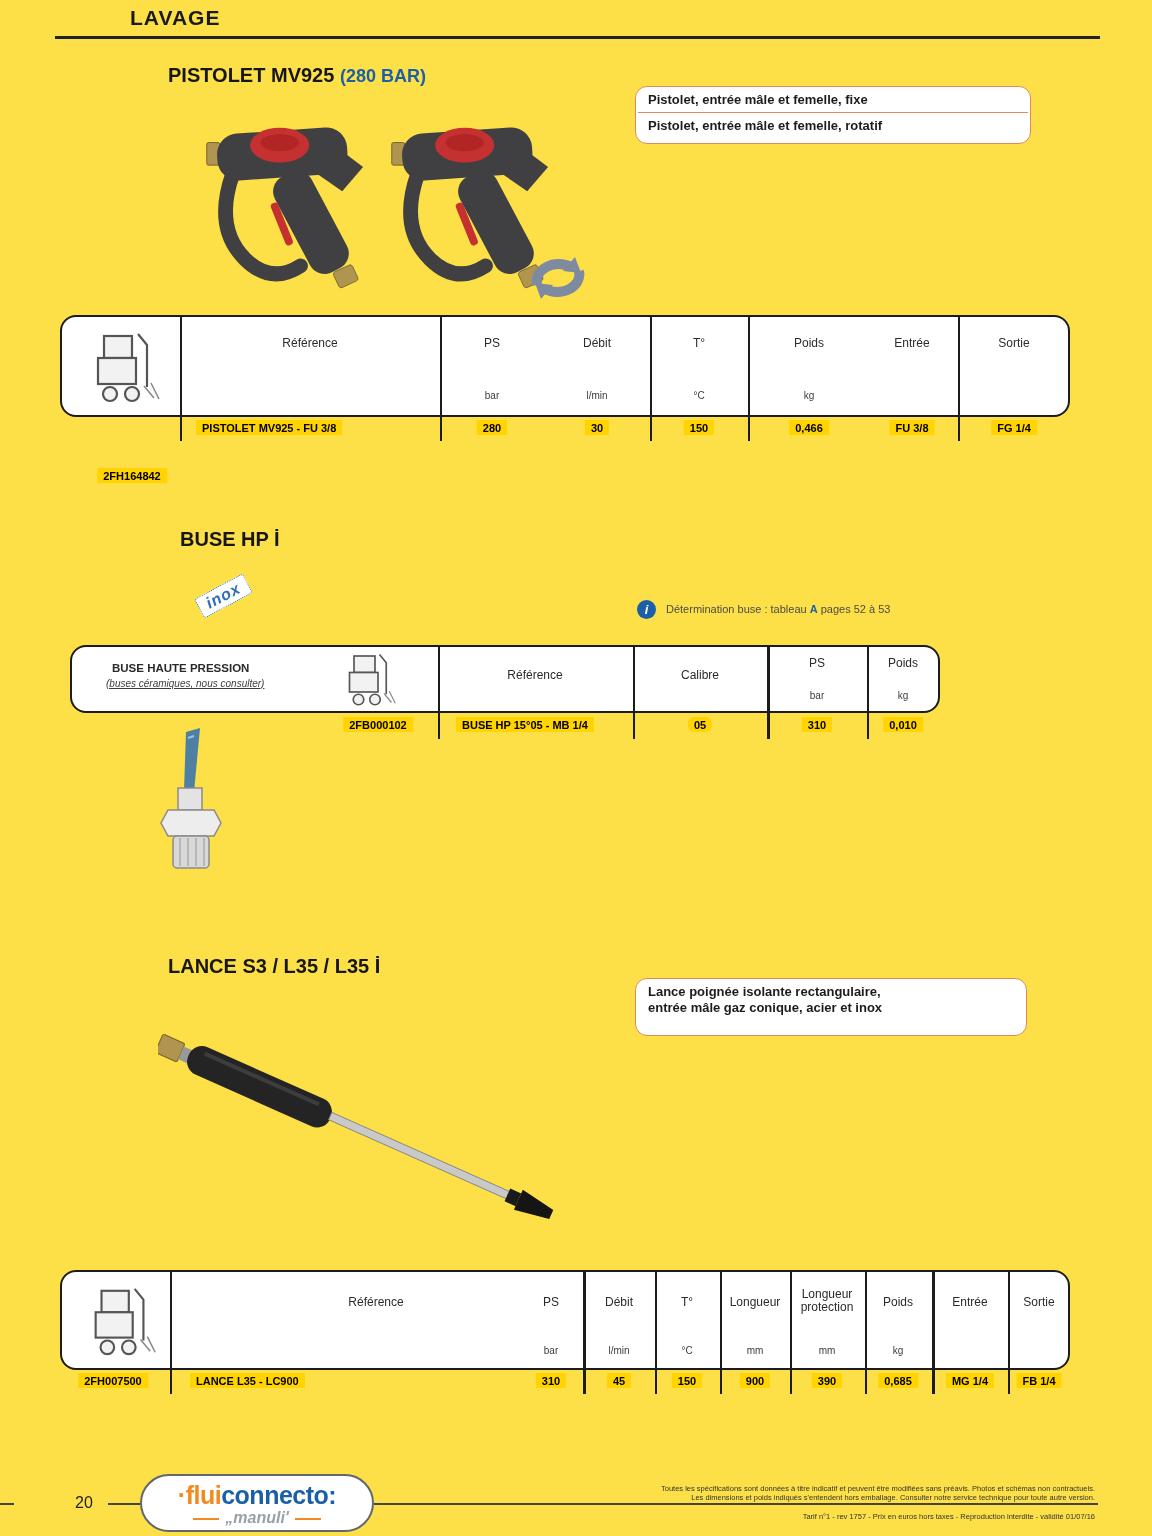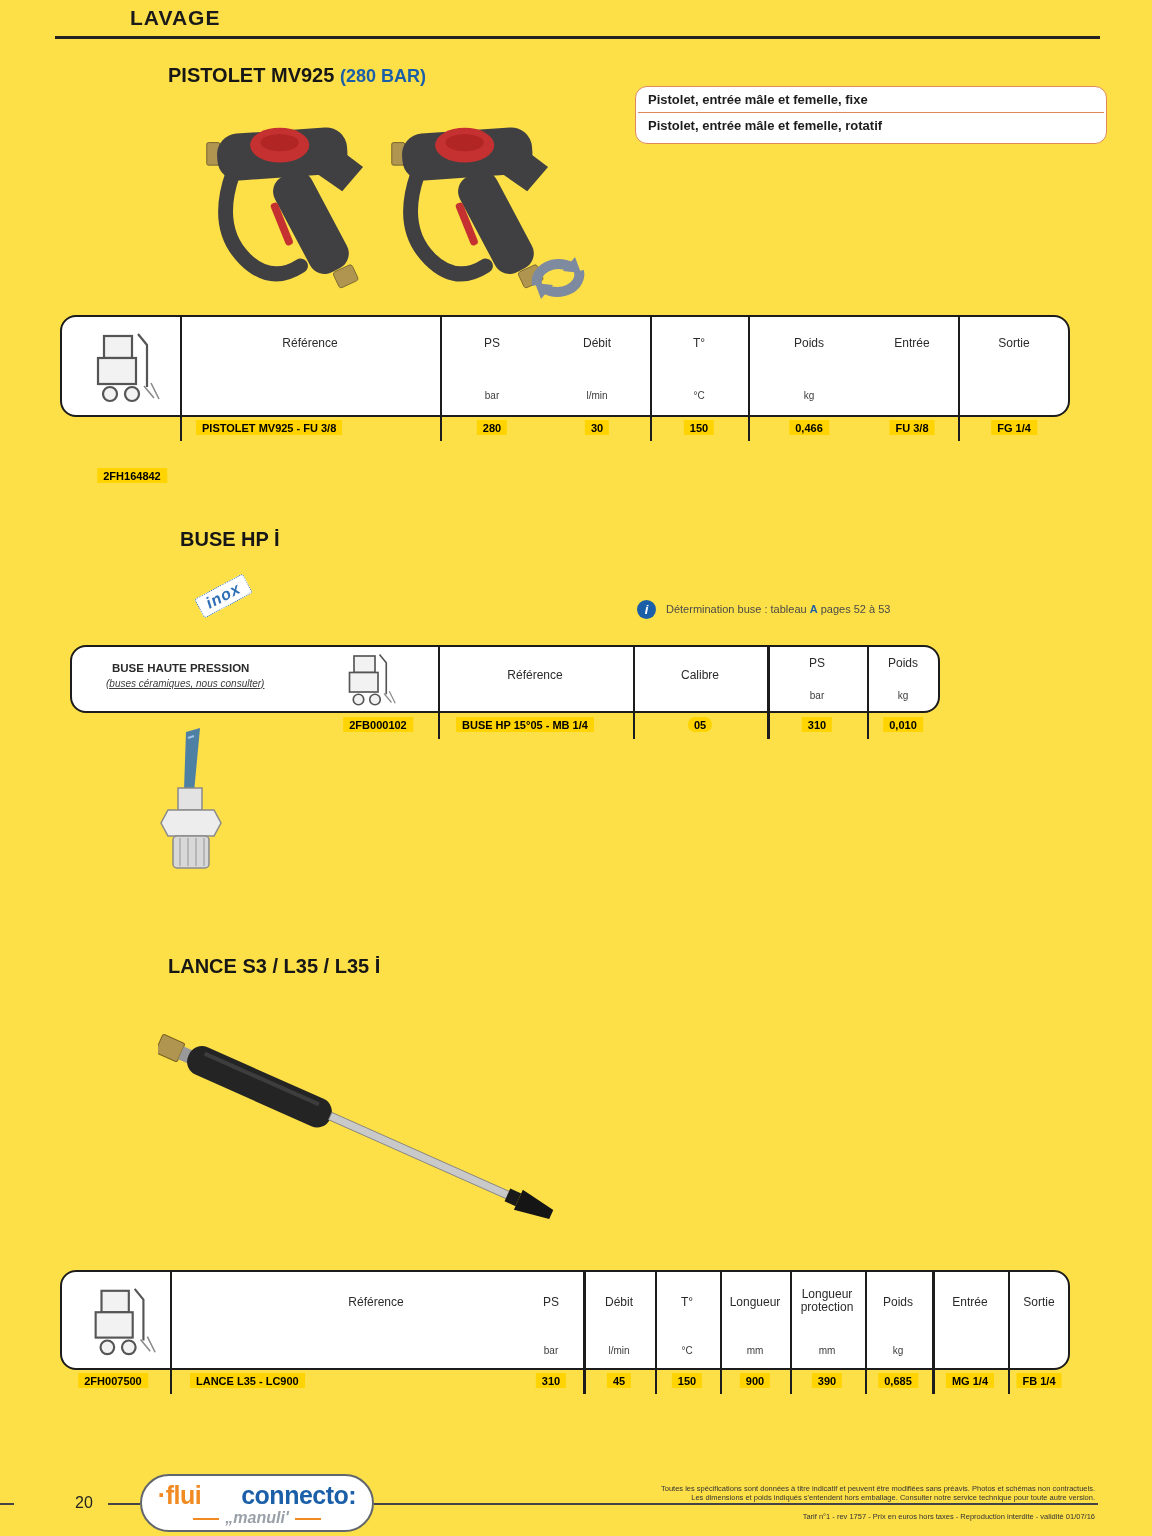--- a/index.html
+++ b/index.html
@@ -40,21 +40,21 @@
   .chip.noctr{transform:none;}
   .tbl-label-title{position:absolute;font-size:11.5px;font-weight:bold;color:#2b2b2b;}
   .tbl-label-sub{position:absolute;font-size:10px;font-style:italic;color:#3c3c3c;text-decoration:underline;}
 
   
   .footer-line{position:absolute;height:2px;background:#444;}
   .logo-oval{position:absolute;left:140px;top:1474px;width:234px;height:58px;border:2.5px solid #62676d;
     border-radius:30px;background:#fff;text-align:center;box-sizing:border-box;}
   .logo-main{margin-top:5px;font-size:25px;font-weight:bold;letter-spacing:-0.5px;}
   .logo-main .orange{color:#f08a21;}
-  .logo-main .blue{color:#1b5fa8;padding-left:40px;}
+  .logo-main .blue{color:#1b5fa8;}
   .logo-sub{font-size:16px;font-weight:bold;font-style:italic;color:#9aa0a8;line-height:16px;}
   .logo-dash{display:inline-block;width:26px;height:2px;background:#f08a21;vertical-align:middle;margin:0 6px;}
   .page-num{position:absolute;left:75px;top:1494px;font-size:16px;color:#222;}
   .fineprint{position:absolute;right:57px;text-align:right;font-size:7.5px;color:#333;line-height:9px;width:520px;}
 </style>
 </head>
 <body>
 
 <div id="page">
 
@@ -90,21 +90,21 @@
     <rect x="150" y="170" width="24" height="20" rx="3" fill="#b09550" stroke="#7a6830" transform="rotate(-25 162 180)"></rect>
   </svg>
 
   <svg class="abs" style="left:523px;top:245px;" width="70" height="66" viewBox="0 0 70 66">
     <path d="M14,40 a22,18 0 0 1 34,-18" stroke="#7d8aa0" stroke-width="10" fill="none"></path>
     <path d="M52,12 l6,16 -18,-2 z" fill="#7d8aa0"></path>
     <path d="M56,26 a22,18 0 0 1 -34,18" stroke="#7d8aa0" stroke-width="10" fill="none"></path>
     <path d="M18,54 l-6,-16 18,2 z" fill="#7d8aa0"></path>
   </svg>
 
-  <div class="callout" style="left:635px;top:86px;width:472px;height:58px;border-radius:12px;">
+  <div class="callout" style="left:635px;top:86px;width:396px;height:58px;border-radius:12px;">
     <div class="line">Pistolet, entrée mâle et femelle, fixe</div>
     <div class="divider"></div>
     <div class="line">Pistolet, entrée mâle et femelle, rotatif</div>
   </div>
 
   <div class="table-box" style="left:60px;top:315px;width:1010px;height:102px;"></div>
 
   <svg class="abs" style="left:88px;top:328px;" width="72" height="80" viewBox="0 0 72 80">
     <g stroke="#555" fill="#f2f2f2" stroke-width="2.2">
       <rect x="16" y="8" width="28" height="22"></rect>
@@ -191,20 +191,24 @@
     <rect x="30" y="60" width="24" height="22" fill="#e3e3e3" stroke="#8a8a8a" stroke-width="1.5"></rect>
     <path d="M20,82 h46 l7,13 -7,13 h-46 l-7,-13 z" fill="#ededed" stroke="#8a8a8a" stroke-width="1.5"></path>
     <rect x="25" y="108" width="36" height="32" rx="4" fill="#d8d8d8" stroke="#8a8a8a" stroke-width="1.5"></rect>
     <path d="M32,110 v28 M40,110 v28 M48,110 v28 M56,110 v28" stroke="#aaaaaa" stroke-width="1.5"></path>
   </svg>
 
   <div class="sec-title" style="left:168px;top:955px;">
     <span>LANCE S3 / L35 / L35 İ</span>
   </div>
 
+  <div class="callout" style="left:635px;top:978px;width:392px;height:58px;">
+    <div class="line" style="padding-bottom:0;">Lance poignée isolante rectangulaire,</div>
+    <div class="line" style="padding-top:1px;">entrée mâle gaz conique, acier et inox</div>
+  </div>
 
   <svg class="abs" style="left:158px;top:1030px;" width="460" height="230" viewBox="0 0 460 230">
     <g transform="rotate(24 12 18)">
       <rect x="0" y="8" width="24" height="20" rx="2" fill="#b09550" stroke="#776322"></rect>
       <rect x="24" y="11" width="10" height="14" fill="#999"></rect>
       <rect x="32" y="2" width="155" height="30" rx="14" fill="#242424"></rect>
       <rect x="46" y="7" width="125" height="4" fill="#3d3d3d"></rect>
       <rect x="186" y="11" width="196" height="8" fill="#c9c9c9" stroke="#7d7d7d" stroke-width="0.8"></rect>
       <rect x="380" y="8" width="12" height="14" fill="#1a1a1a"></rect>
       <path d="M392,4 l36,6 v10 l-36,6 z" fill="#151515"></path>

